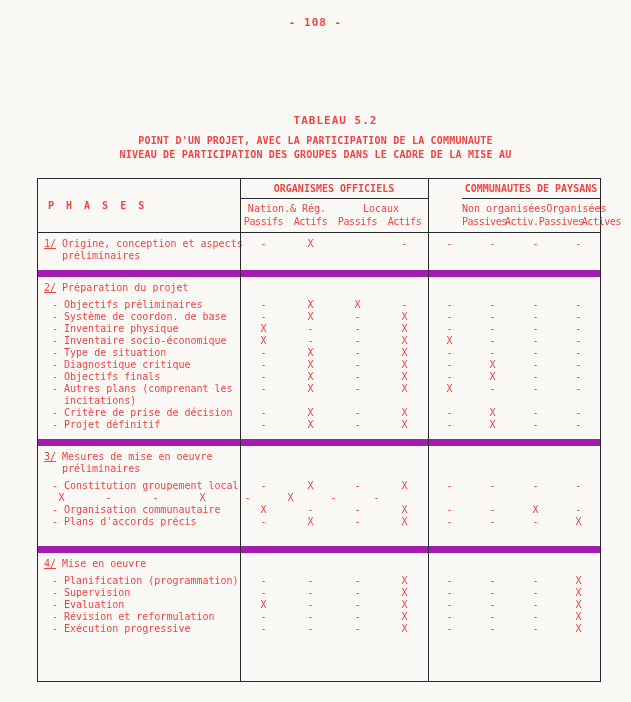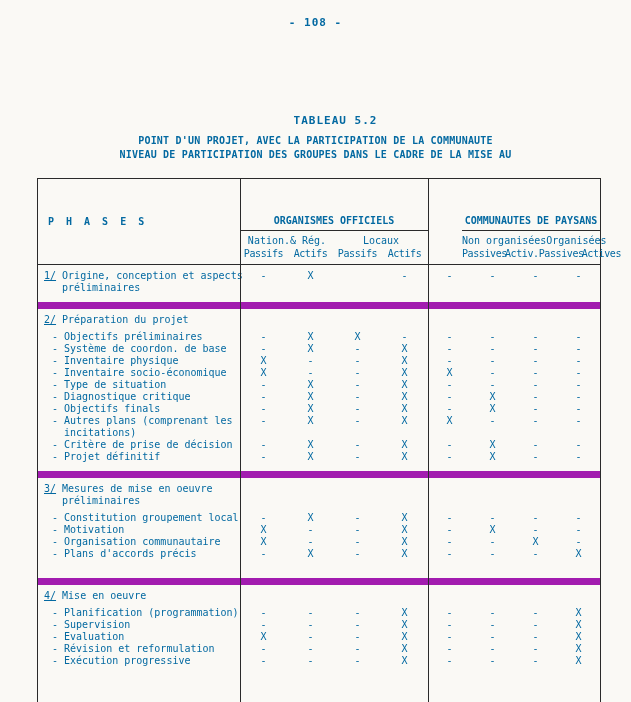--- a/index.html
+++ b/index.html
@@ -1,35 +1,35 @@
 <!DOCTYPE html>
 <html><head>
 <meta charset="utf-8">
 <style>
   html,body{margin:0;padding:0;}
   body{background:#d8d8d4;}
   .page{width:631px;height:702px;background:#faf9f5;margin:0 auto;position:relative;overflow:hidden;
-        font-family:"DejaVu Sans Mono","Liberation Mono",monospace;color:#0369a1;box-sizing:border-box;}
+        font-family:"DejaVu Sans Mono","Liberation Mono",monospace;color:#ef4444;box-sizing:border-box;}
   .page-number{text-align:center;padding-top:16px;font-size:11px;font-weight:bold;letter-spacing:1px;line-height:14px;}
   .title-block{margin-top:84px;text-align:center;}
   .table-label{font-weight:bold;font-size:11px;letter-spacing:1px;margin-bottom:6px;line-height:14px;margin-left:40px;}
   .table-title{font-weight:bold;font-size:10px;line-height:14px;letter-spacing:0.2px;}
   .ptable{position:relative;width:562px;margin:16px 0 0 37px;border:1px solid #2a2a2a;box-sizing:content-box;}
   .vline{position:absolute;top:0;bottom:0;width:1px;background:#2a2a2a;z-index:2;}
   .v1{left:202px;}
   .v2{left:390px;}
   .row{display:flex;}
   
   .thead{display:flex;border-bottom:1px solid #2a2a2a;}
   .phases{width:202px;display:flex;align-items:center;padding-left:10px;box-sizing:border-box;
           font-size:10px;font-weight:bold;letter-spacing:3px;}
   .hgrp{box-sizing:border-box;}
   .hgrp.off{width:188px;}
   .hgrp.com{width:172px;padding-left:34px;}
-  .gh{text-align:center;font-weight:bold;font-size:10px;border-bottom:1px solid #2a2a2a;padding:4px 0 3px;line-height:12px;white-space:nowrap;margin-top:32px;}
+  .gh{text-align:center;font-weight:bold;font-size:10px;border-bottom:1px solid #2a2a2a;padding:4px 0 3px;line-height:12px;white-space:nowrap;}
   .sgrow{display:flex;padding-top:4px;}
   .hgrp.off .sg{width:94px;}
   .hgrp.com .sg{width:86px;}
   .sg{text-align:center;font-size:10px;line-height:12px;white-space:nowrap;}
   .chrow{display:flex;padding:1px 0 4px;}
   .hgrp.off .chh{width:47px;}
   .hgrp.com .chh{width:43px;}
   .chh{text-align:center;font-size:10px;line-height:12px;letter-spacing:-0.4px;white-space:nowrap;}
   
   .section{border-top:7px solid #a21caf;padding:5px 0 8px;}
@@ -353,21 +353,20 @@
               <div class="cell">X</div>
             </div>
             <div class="cgrp com">
               <div class="cell">-</div>
               <div class="cell">-</div>
               <div class="cell">-</div>
               <div class="cell">-</div>
             </div>
           </div>
           <div class="row brow">
-            <div class="lbl ind">- Motivation</div>
             <div class="cgrp off">
               <div class="cell">X</div>
               <div class="cell">-</div>
               <div class="cell">-</div>
               <div class="cell">X</div>
             </div>
             <div class="cgrp com">
               <div class="cell">-</div>
               <div class="cell">X</div>
               <div class="cell">-</div>

